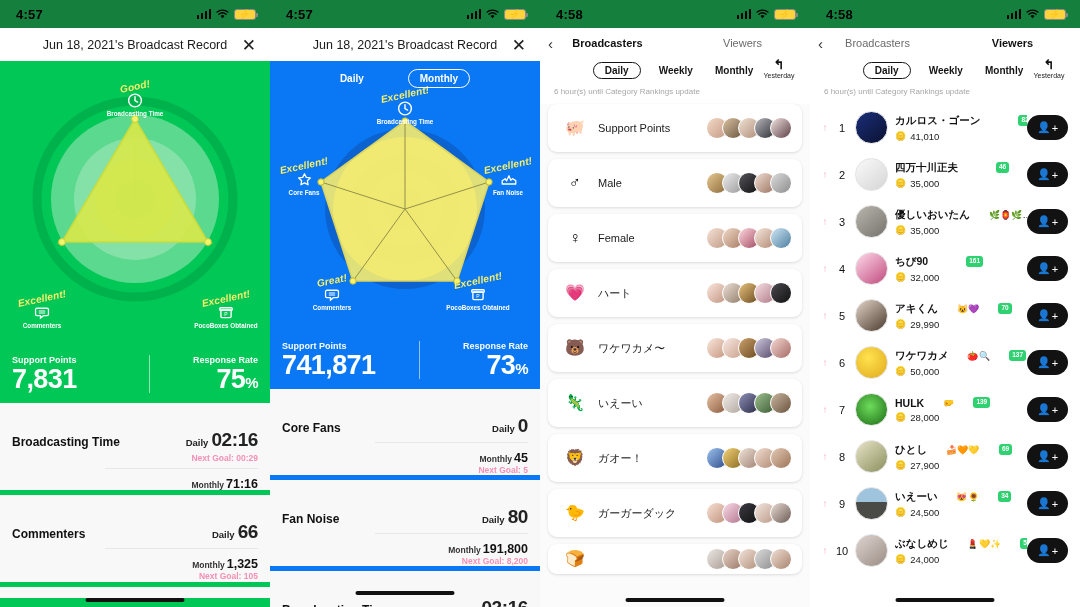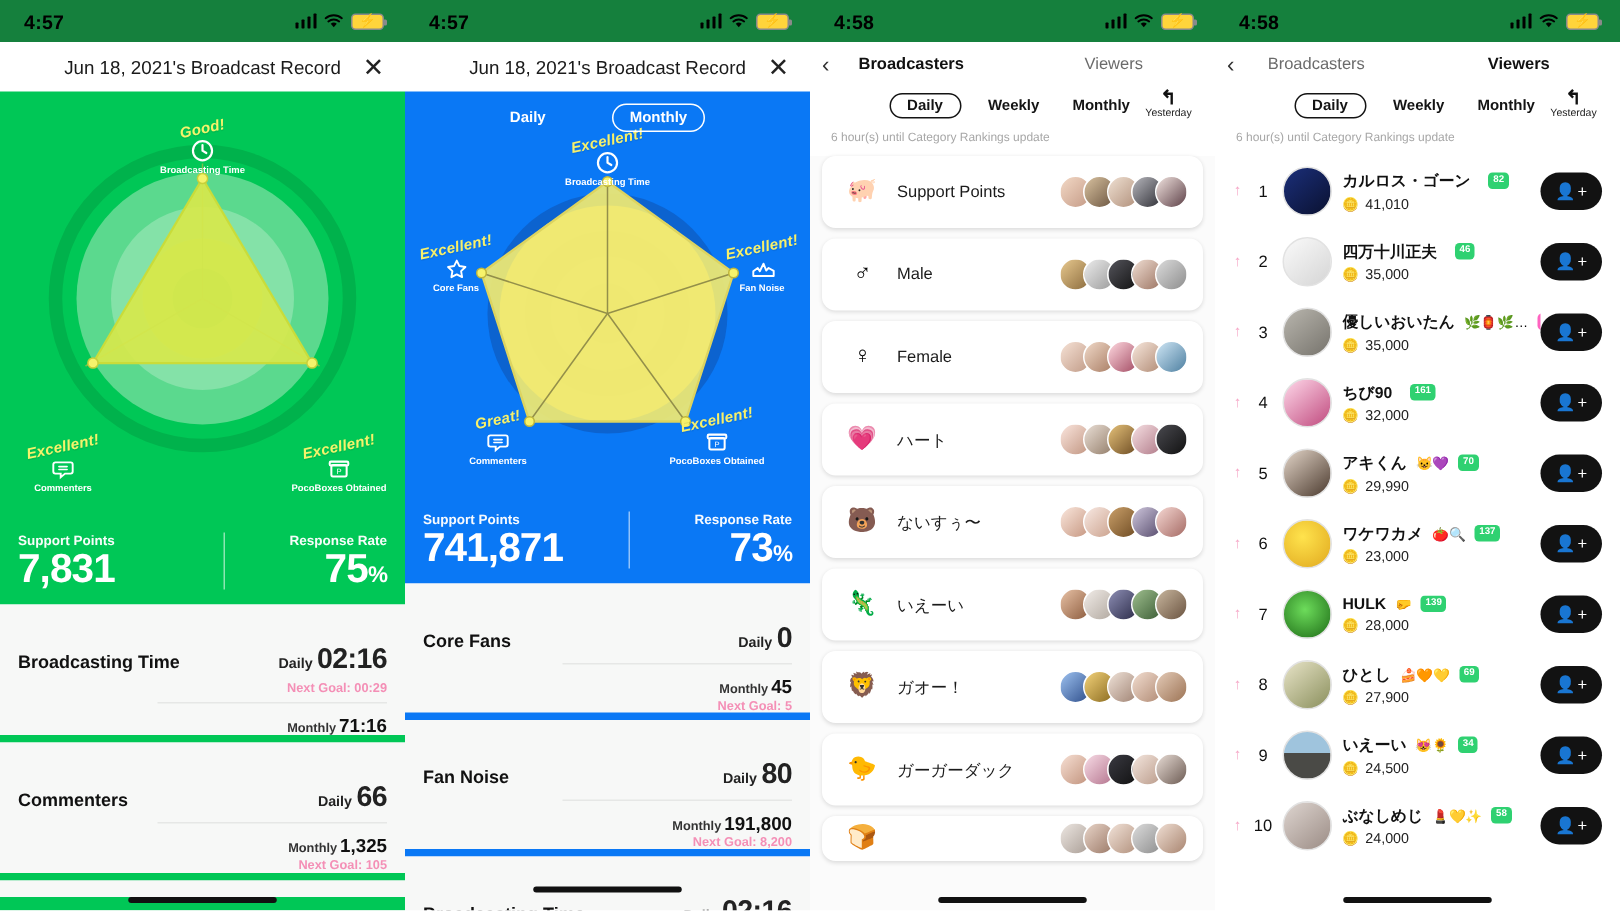--- a/index.html
+++ b/index.html
@@ -158,21 +158,21 @@
     height: 47px; display: flex; align-items: center; padding: 0 12px 0 8px;
     background: #fff;
   }
   .rank-arrow { color: #F6A8C8; font-size: 10px; width: 14px; text-align: center; }
   .rank-num { width: 20px; text-align: center; font-size: 11px; color: #111; }
   .rank-av {
     width: 33px; height: 33px; border-radius: 50%; margin: 0 7px 0 3px;
     border: 1px solid #e2e2e2; background-size: cover; flex: none;
   }
   .rank-info { flex: 1; min-width: 0; }
-  .rank-nameline { display: flex; align-items: center; gap: 6px; white-space: nowrap; overflow: hidden; }
+  .rank-nameline { display: flex; align-items: center; gap: 19px; white-space: nowrap; overflow: hidden; }
   .rank-name { font-size: 10.5px; font-weight: bold; color: #111; }
   .rank-emoji { font-size: 9px; }
   .lvl {
     font-size: 6.5px; color: #fff; background: #2FD171; border-radius: 3px;
     padding: 1px 3px; font-weight: bold; line-height: 1.25;
   }
   .lvl.pink { background: #FF63C0; margin-left: auto; margin-right: 4px; }
   .rank-pts { font-size: 9.5px; color: #222; margin-top: 3px; display: flex; align-items: center; gap: 4px; }
   .coin { font-size: 9px; }
   .addbtn {
@@ -551,21 +551,21 @@
       <div class="av-stack">
         <div class="av" style="background:linear-gradient(135deg,#fbe6de,#c09480)"></div>
         <div class="av" style="background:linear-gradient(135deg,#eadfd6,#927c68)"></div>
         <div class="av" style="background:linear-gradient(135deg,#e6c27a,#6b4a22)"></div>
         <div class="av" style="background:linear-gradient(135deg,#f6dfe2,#b07a88)"></div>
         <div class="av" style="background:linear-gradient(135deg,#4a4a50,#111)"></div>
       </div>
     </div>
     <div class="cat-row">
       <div class="cat-ico">🐻</div>
-      <div class="cat-name">ないすぅ〜</div>
+      <div class="cat-name">ワケワカメ〜</div>
       <div class="av-stack">
         <div class="av" style="background:linear-gradient(135deg,#fae7dd,#c5957f)"></div>
         <div class="av" style="background:linear-gradient(135deg,#f8e9e3,#caa08b)"></div>
         <div class="av" style="background:linear-gradient(135deg,#caa06a,#6d4a22)"></div>
         <div class="av" style="background:linear-gradient(135deg,#cfc7dd,#554a6b)"></div>
         <div class="av" style="background:linear-gradient(135deg,#f6d8d3,#a56a64)"></div>
       </div>
     </div>
     <div class="cat-row">
       <div class="cat-ico">🦎</div>
@@ -754,21 +754,21 @@
       <div class="rank-num">6</div>
       <div class="rank-av" style="background:radial-gradient(circle at 40% 35%,#ffe34d,#e0a81e)"></div>
       <div class="rank-info">
         <div class="rank-nameline">
           <span class="rank-name">ワケワカメ</span>
           <span class="rank-emoji">🍅🔍</span>
           <span class="lvl">137</span>
         </div>
         <div class="rank-pts">
             <span class="coin">🪙</span>
-            <span>23,000</span>
+            <span>50,000</span>
           </div>
       </div>
       <div class="addbtn">👤<span>+</span></div>
     </div>
 
     <div class="rank-row">
       <div class="rank-arrow">↑</div>
       <div class="rank-num">7</div>
       <div class="rank-av" style="background:radial-gradient(circle at 45% 40%,#6ddc5b,#1d6b16)"></div>
       <div class="rank-info">

